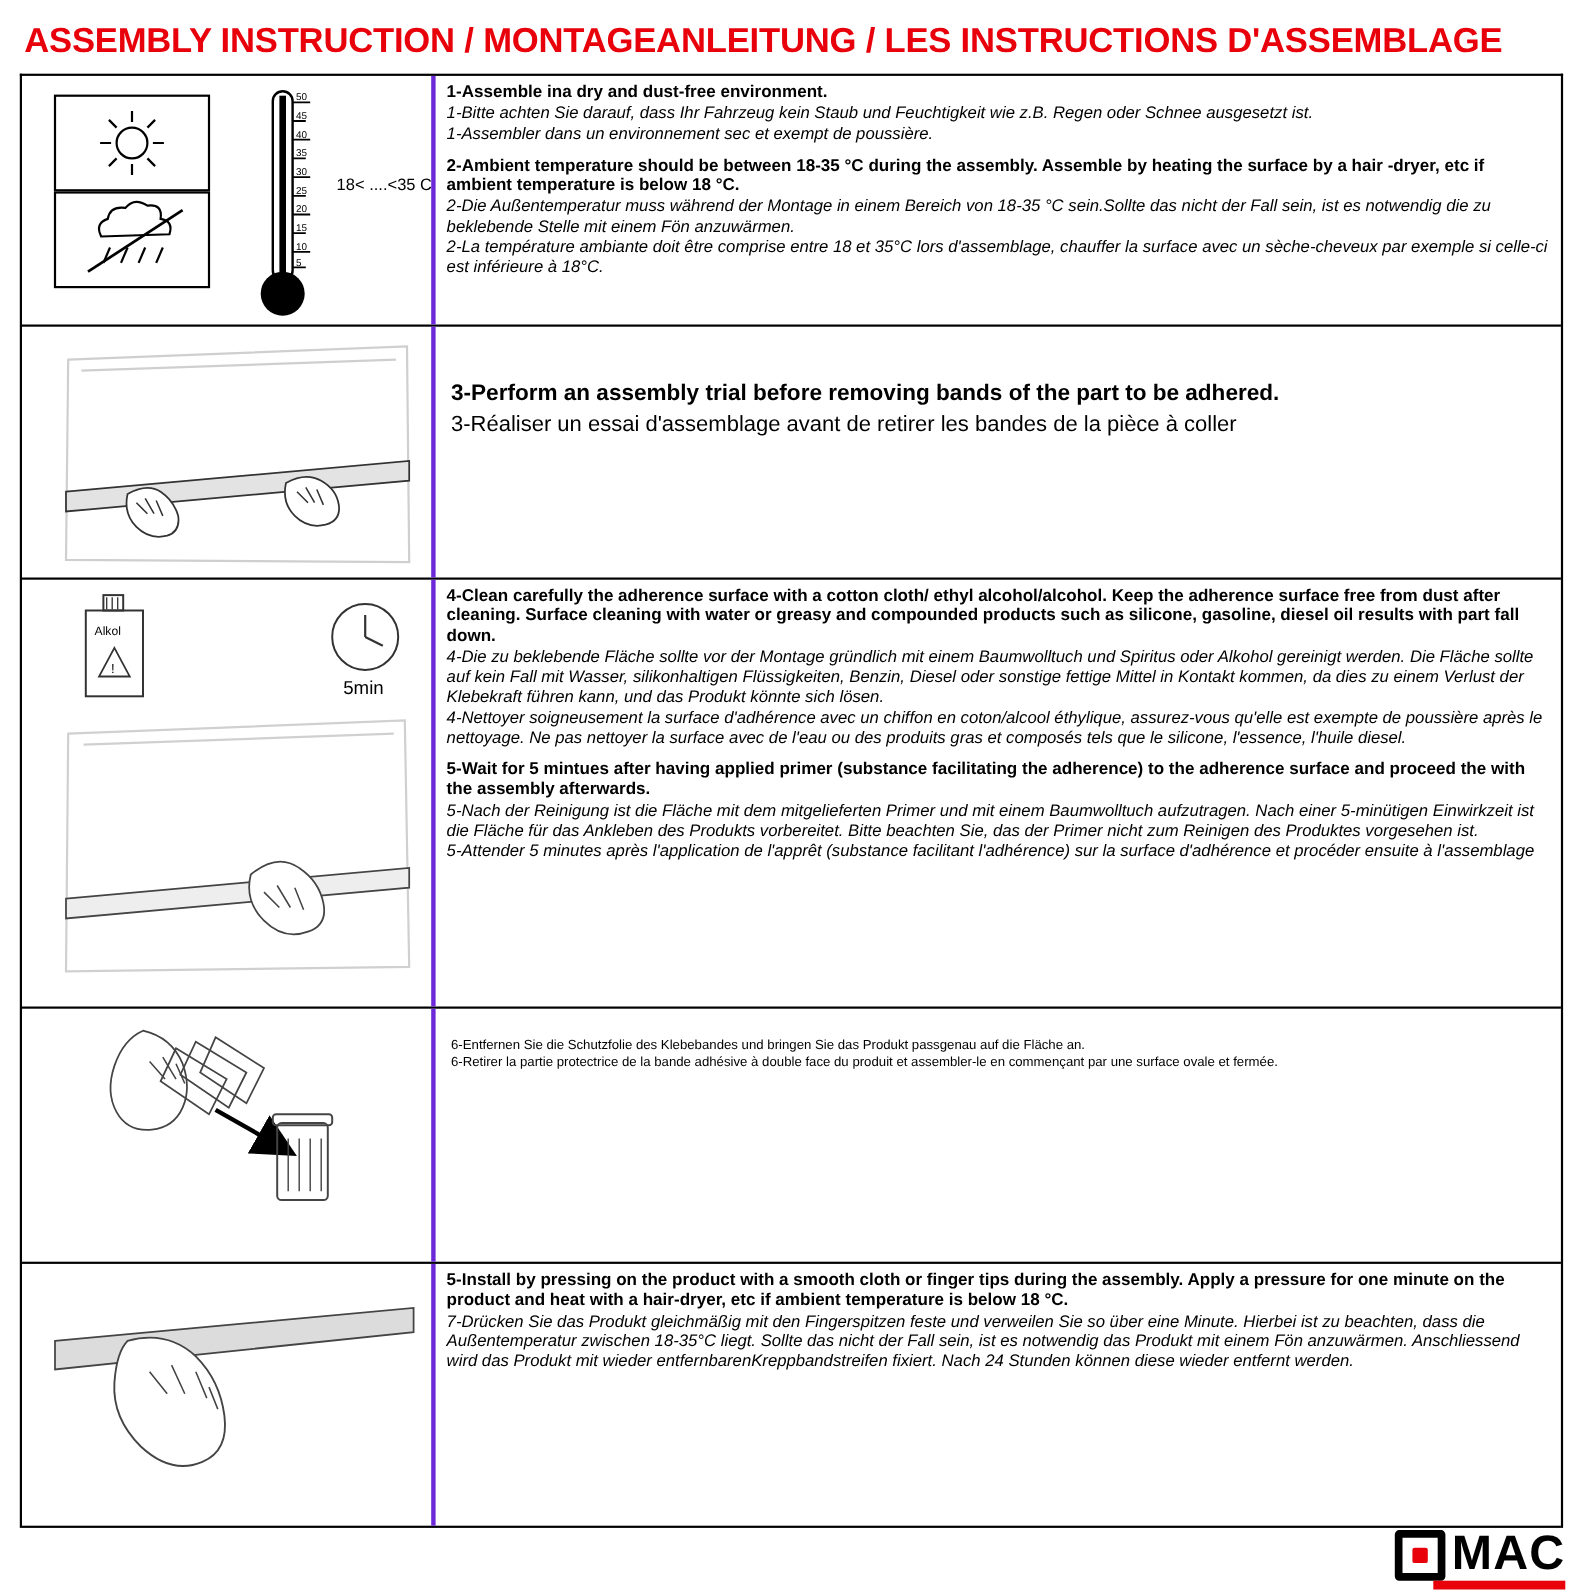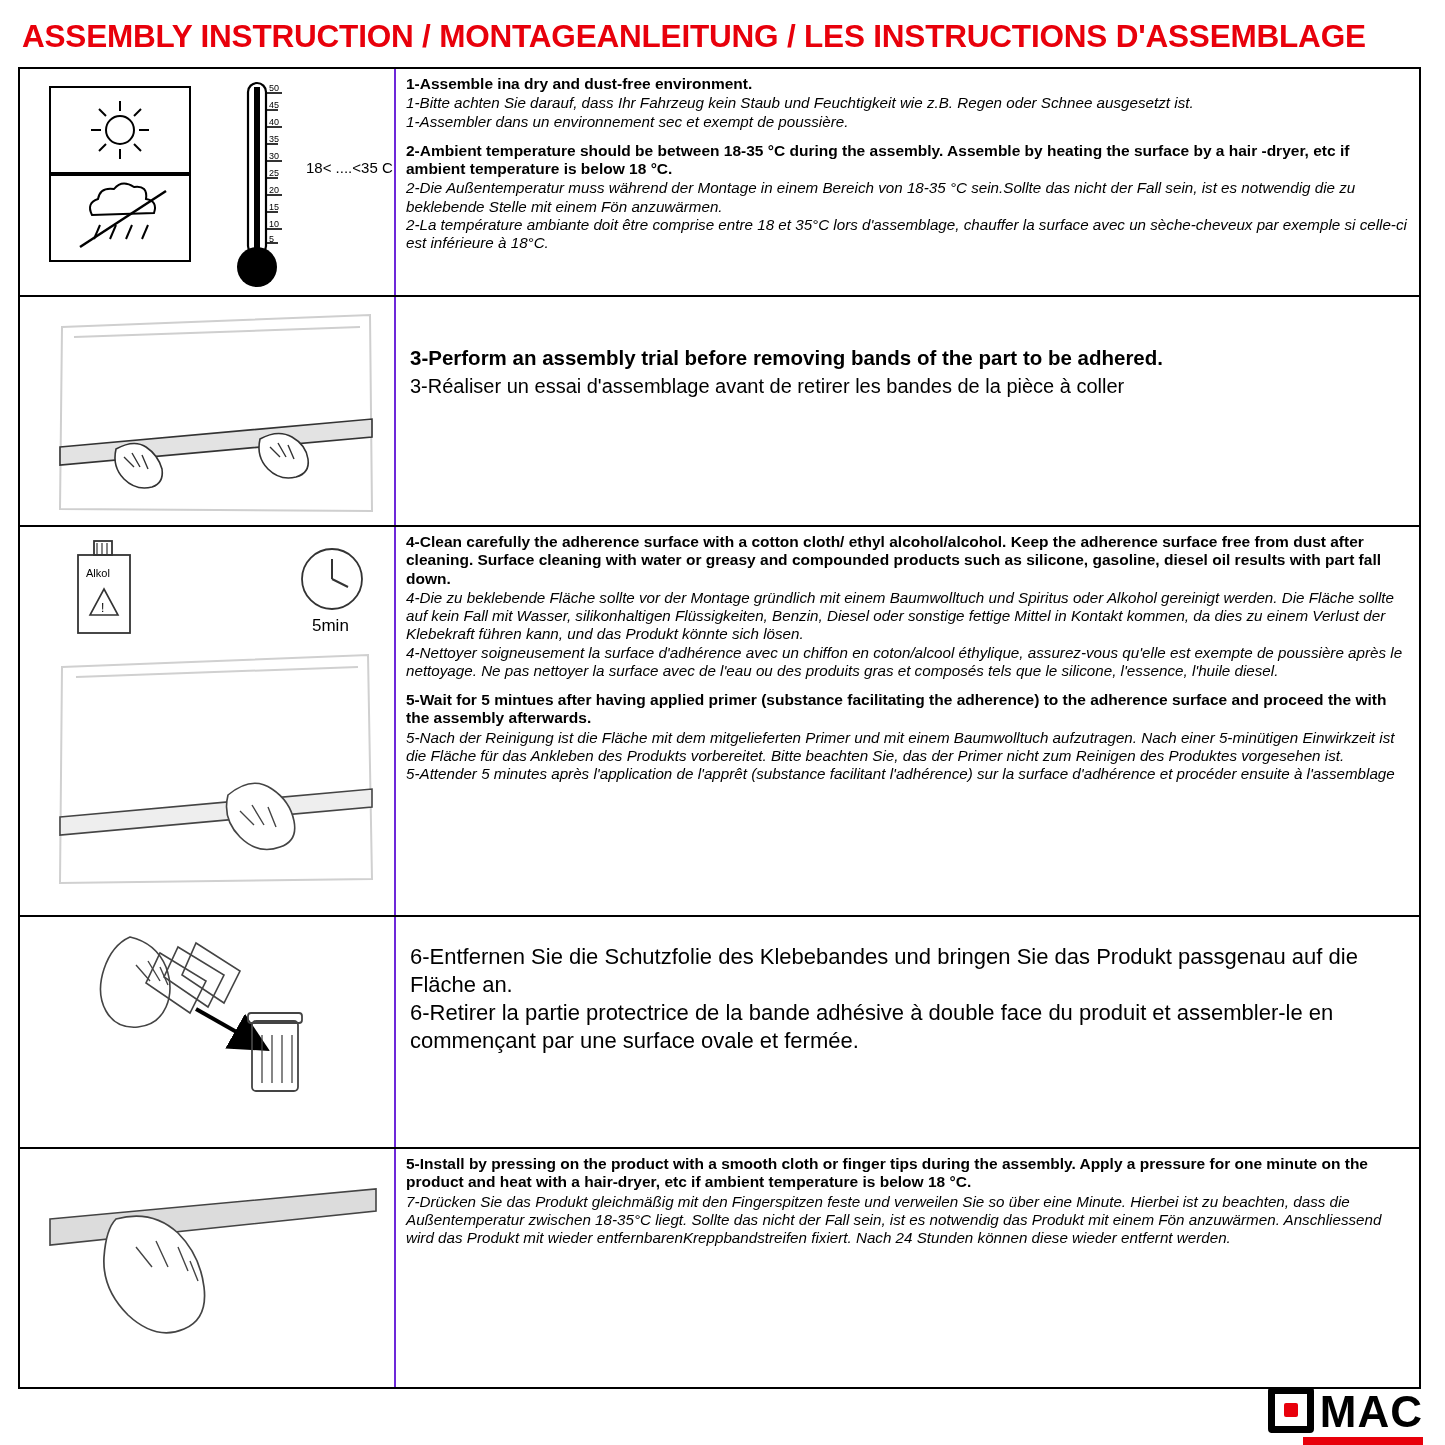--- a/index.html
+++ b/index.html
@@ -37,21 +37,21 @@
     box-sizing: border-box;
   }
   .row {
     display: flex;
     border-bottom: 2px solid #000;
     box-sizing: border-box;
   }
   .cell-img {
     width: 376px;
     flex: 0 0 376px;
-    border-right: 2px solid #6d28d9;
+    border-right: 4px solid #6d28d9;
     box-sizing: border-box;
     position: relative;
     overflow: hidden;
   }
   .cell-txt {
     flex: 1 1 auto;
     box-sizing: border-box;
     padding: 6px 10px 8px 10px;
     overflow: hidden;
   }
@@ -81,33 +81,33 @@
     line-height: 1.3;
     margin: 0;
   }
   .mid-hd {
     font-weight: bold;
     font-size: 18px;
     line-height: 1.25;
     margin: 0 0 2px 0;
   }
   .mid-bd {
-    font-size: 22px;
+    font-size: 12px;
     line-height: 1.28;
     margin: 0;
   }
   .r3pad { padding-top: 48px; padding-left: 14px; }
   .r5pad { padding-top: 26px; padding-left: 14px; }
 
   .logo {
     position: absolute;
     right: 22px;
     bottom: 8px;
     display: flex;
-    align-items: flex-start;
+    align-items: flex-end;
     font-weight: bold;
     font-size: 44px;
     letter-spacing: 1px;
   }
   .logo .o-mark {
     width: 46px; height: 46px;
     border: 7px solid #000;
     border-radius: 4px;
     position: relative;
     margin-right: 6px;

